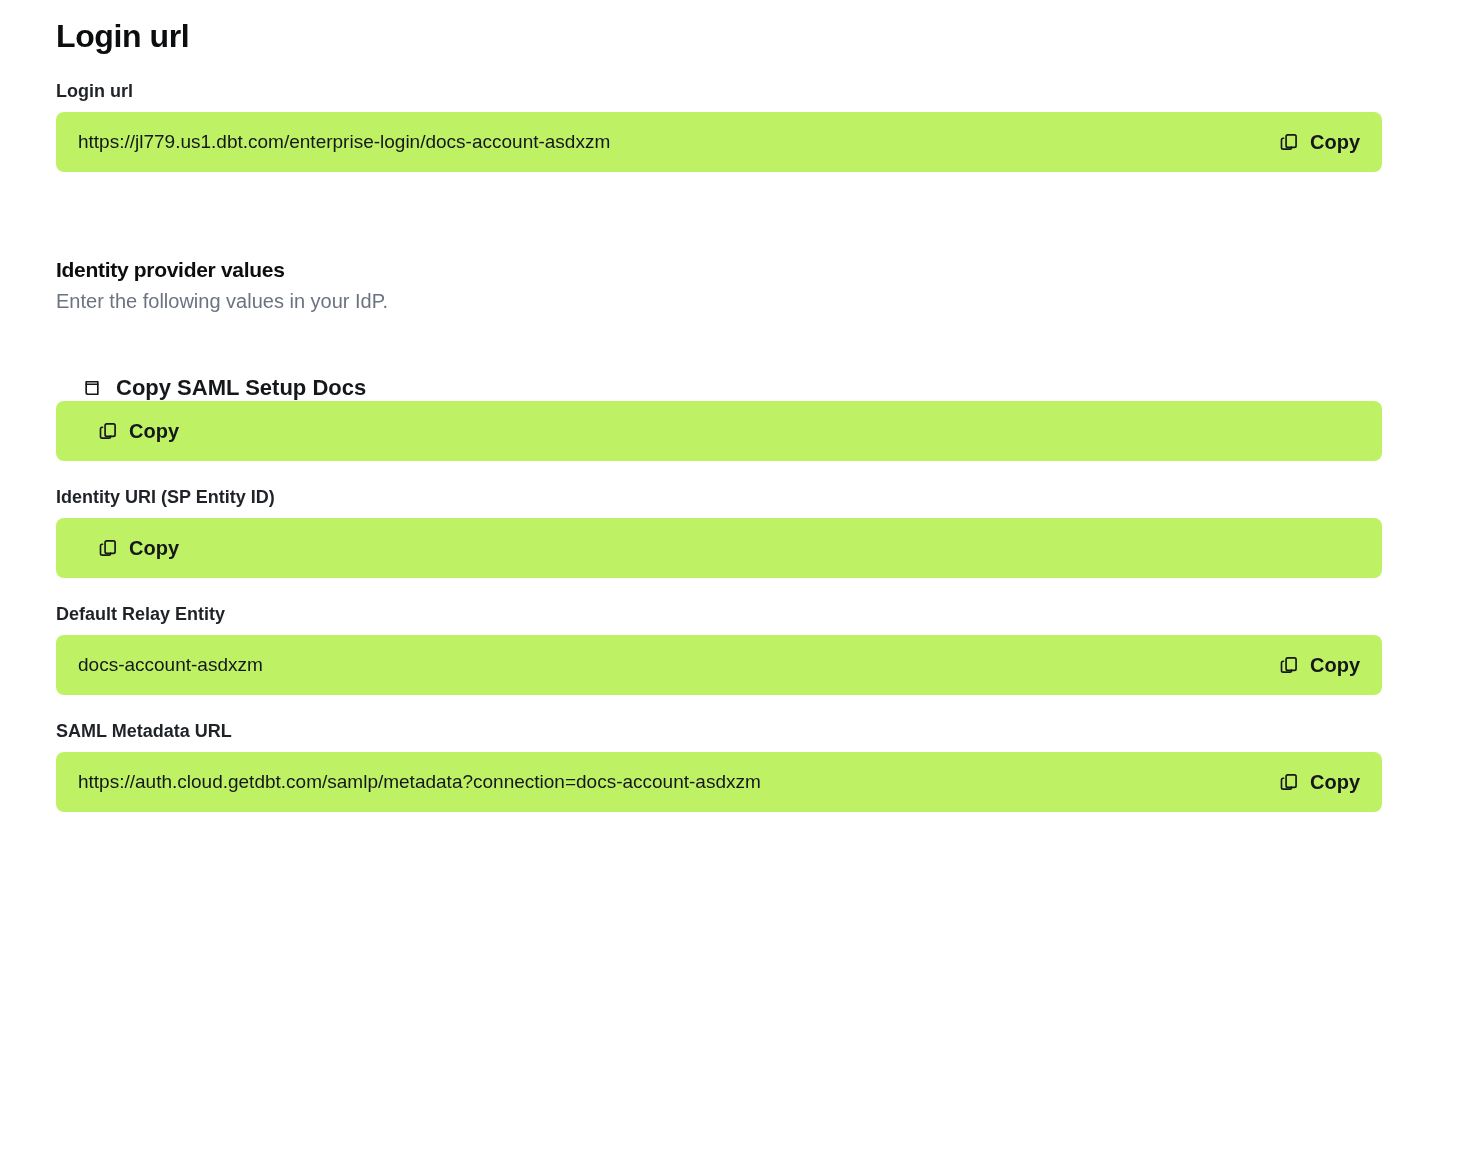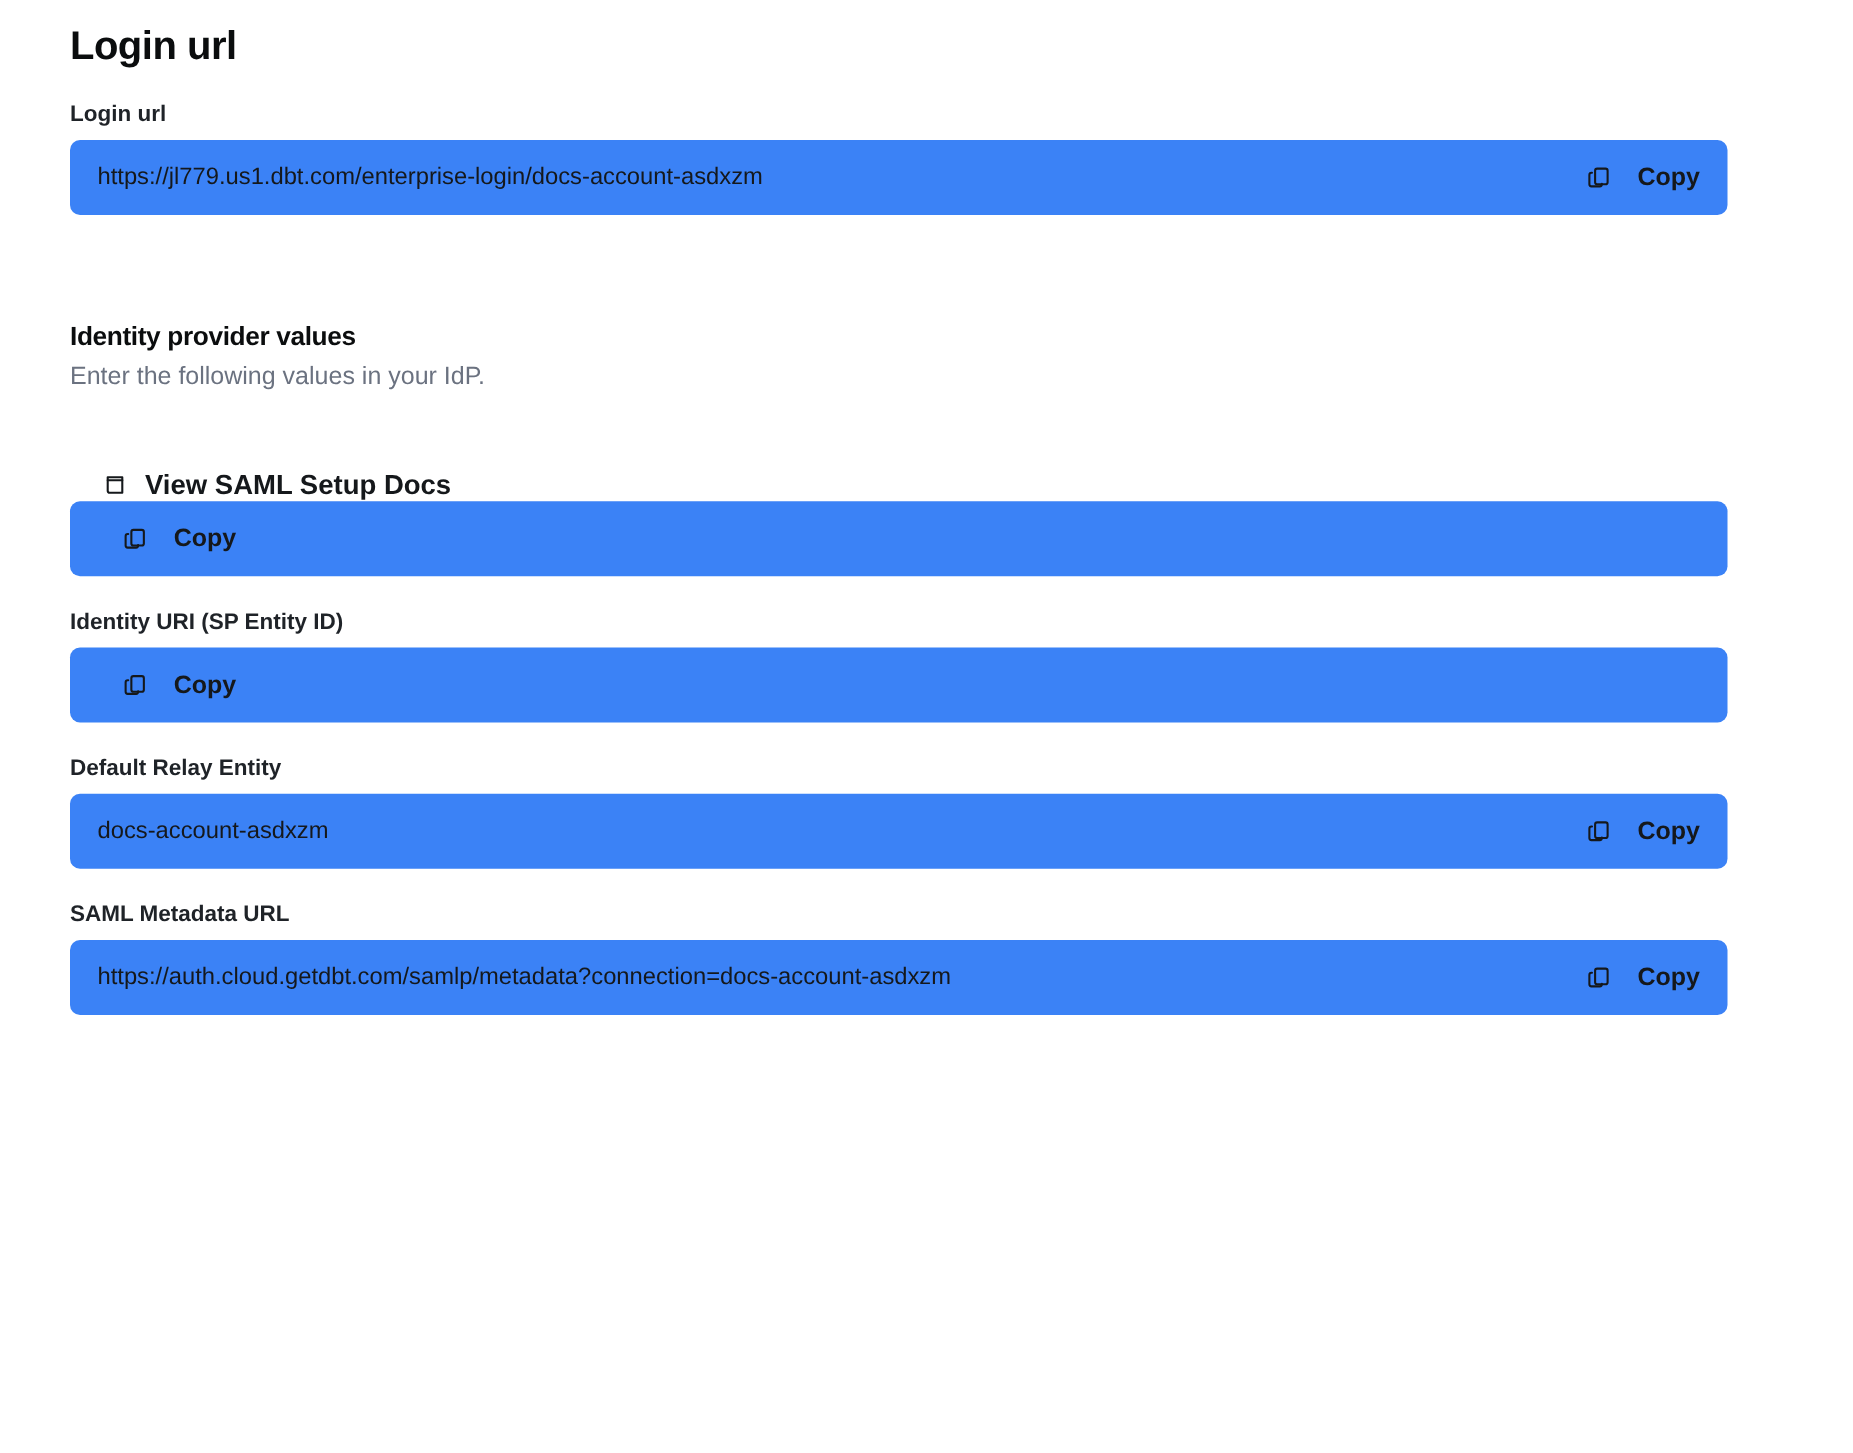--- a/index.html
+++ b/index.html
@@ -31,36 +31,36 @@
     font-size: 18px;
     font-weight: 700;
     color: #1f2328;
     margin-top: 30px;
     margin-bottom: 10px;
   }
   .copy-row {
     display: flex;
     align-items: center;
     justify-content: space-between;
-    background: #3b82f6;
+    background: #bef264;
     border-radius: 8px;
     height: 60px;
     padding: 0 22px 0 22px;
   }
   .copy-value {
     font-size: 19px;
     color: #15181b;
     white-space: nowrap;
     overflow: hidden;
     text-overflow: ellipsis;
   }
   .copy-btn {
     display: flex;
     align-items: center;
-    gap: 21px;
+    gap: 11px;
     cursor: pointer;
     background: none;
     border: none;
     padding: 0;
     font-family: inherit;
     flex: 0 0 auto;
     margin-left: 20px;
   }
   .copy-btn .label {
     font-size: 20px;
@@ -135,21 +135,21 @@
   <h2 class="idp-title">Identity provider values</h2>
   <p class="idp-sub">Enter the following values in your IdP.</p>
 
   <a class="docs-link">
     <span class="icon-wrap">
       <svg class="icon-book" viewBox="0 0 24 24" fill="none" stroke="#15181b" stroke-width="2" stroke-linecap="round" stroke-linejoin="round">
         <path d="M5 4.5h14v15H7a2 2 0 0 1-2-2z"></path>
         <path d="M5 7.5h14"></path>
       </svg>
     </span>
-    <span class="label">View SAML Setup Docs</span>
+    <span class="label">Copy SAML Setup Docs</span>
   </a>
 
   <div class="field-block">
     <div class="copy-row">
       <button class="copy-btn">
         <span class="icon-wrap">
           <svg class="icon-copy" viewBox="0 0 24 24" fill="none" stroke="#15181b" stroke-width="2" stroke-linecap="round" stroke-linejoin="round">
             <rect x="8.5" y="3.5" width="12" height="15" rx="2"></rect>
             <path d="M5.5 7.5h-.5a2 2 0 0 0-2 2v9a2 2 0 0 0 2 2h8a2 2 0 0 0 2-2v-.5"></path>
           </svg>

